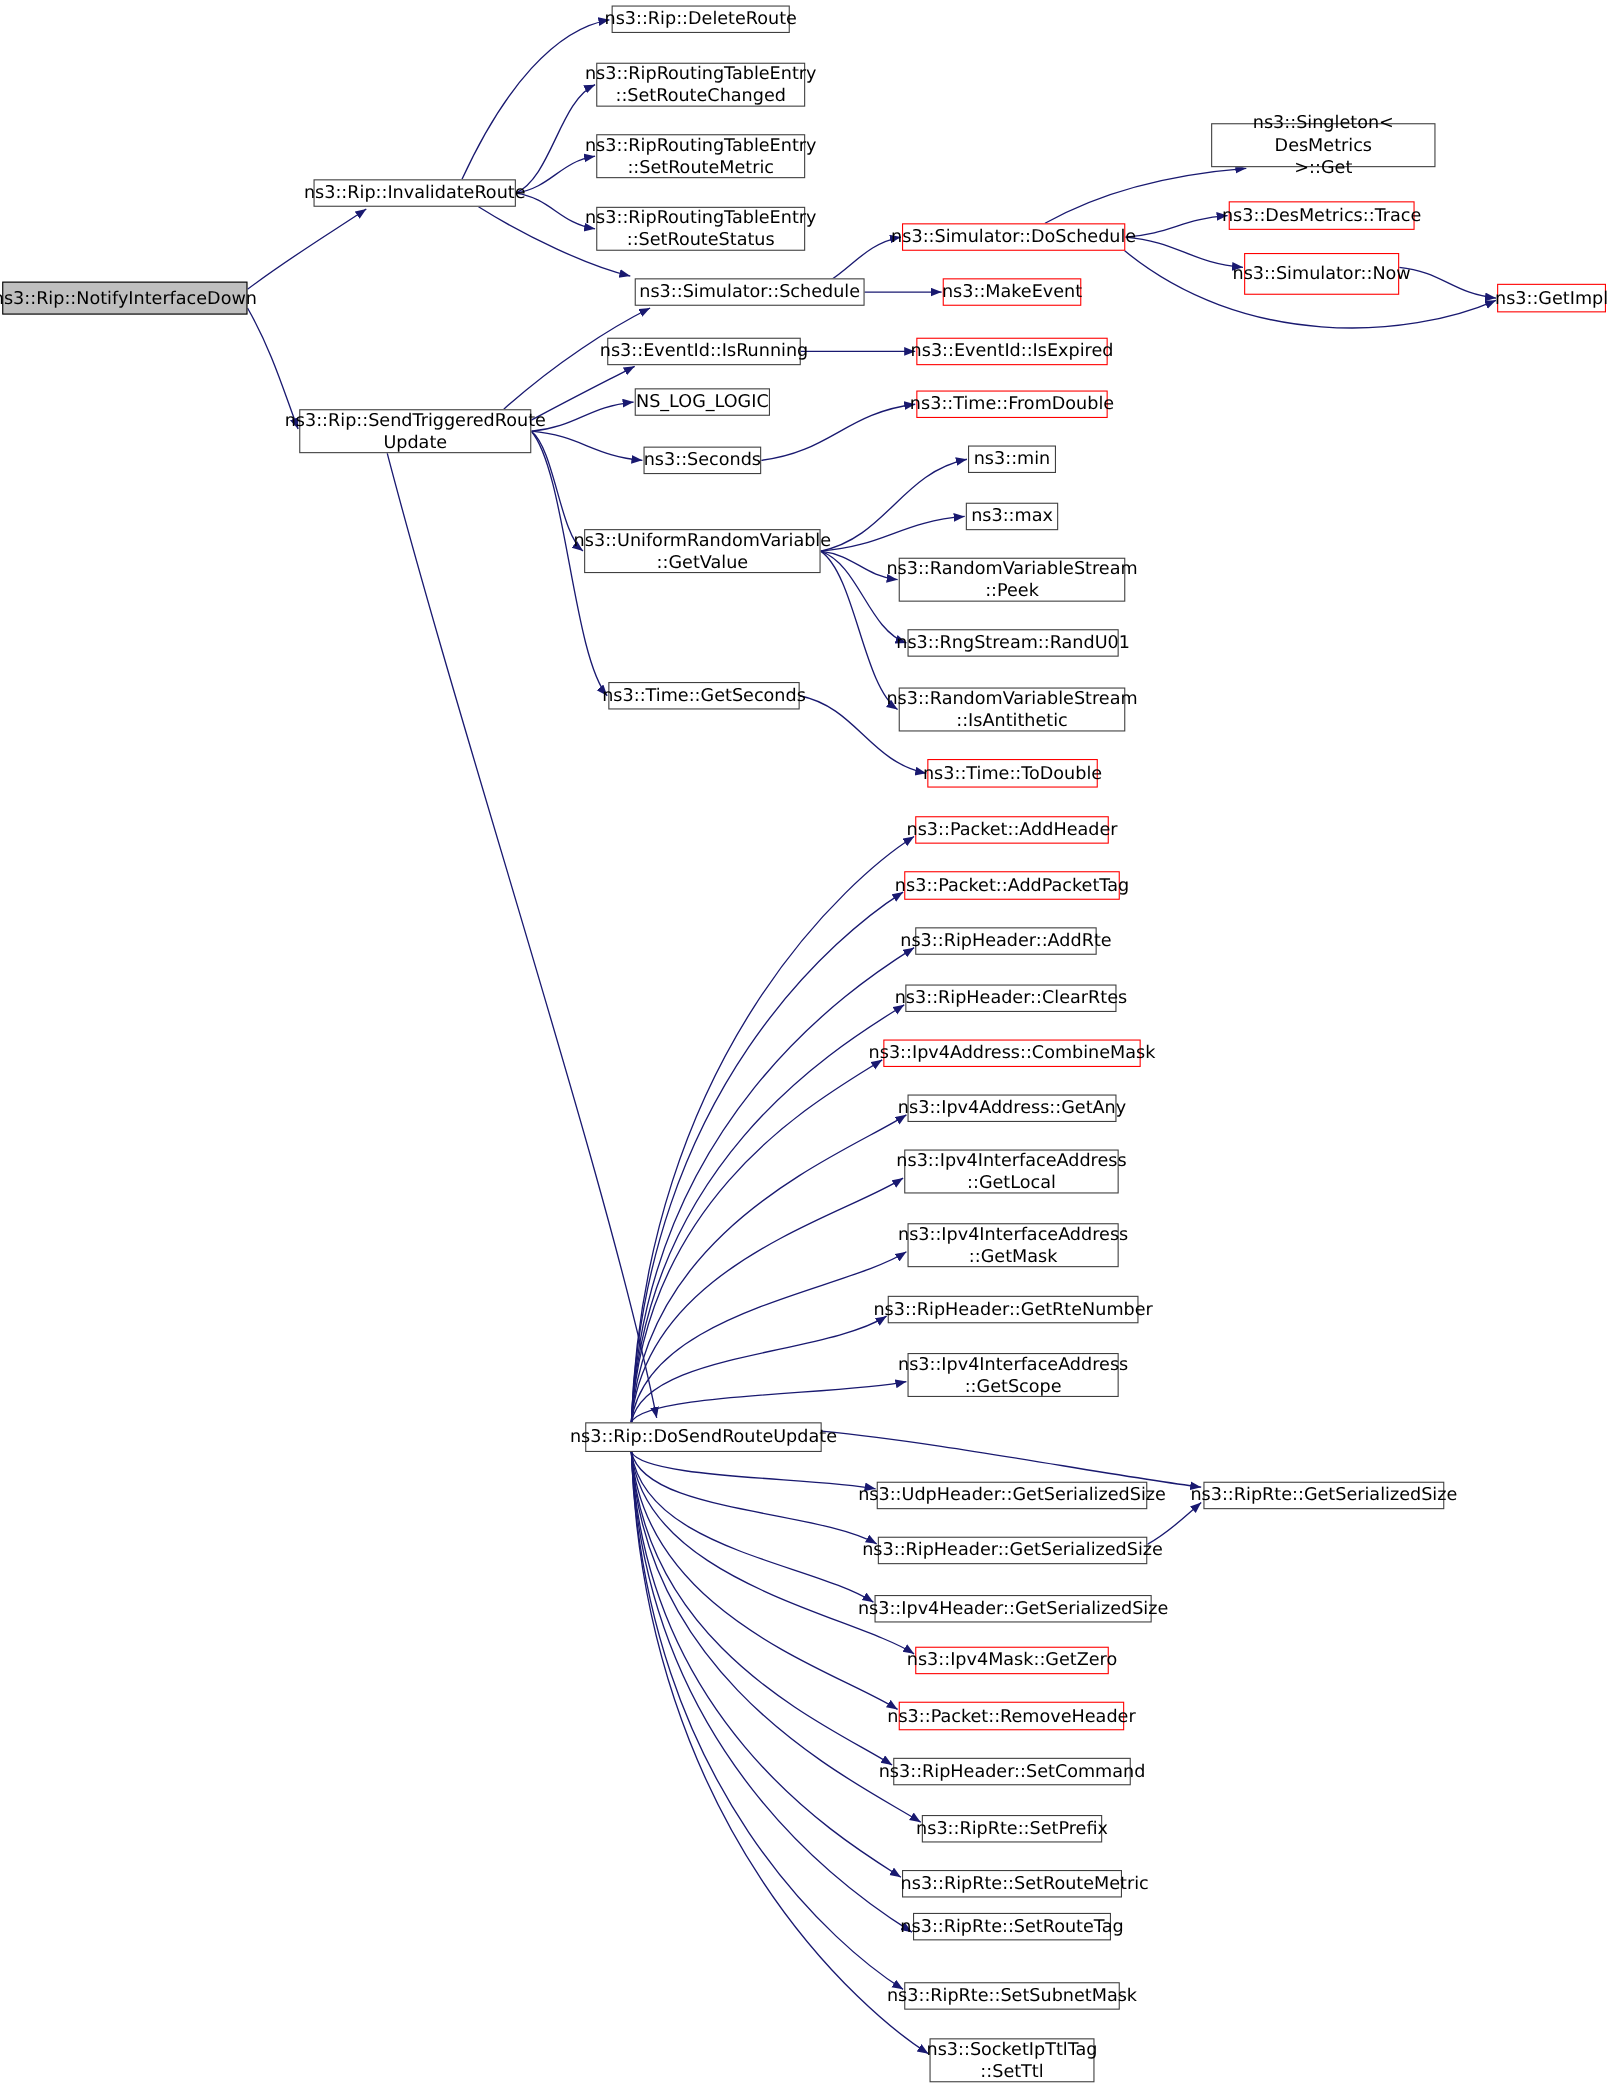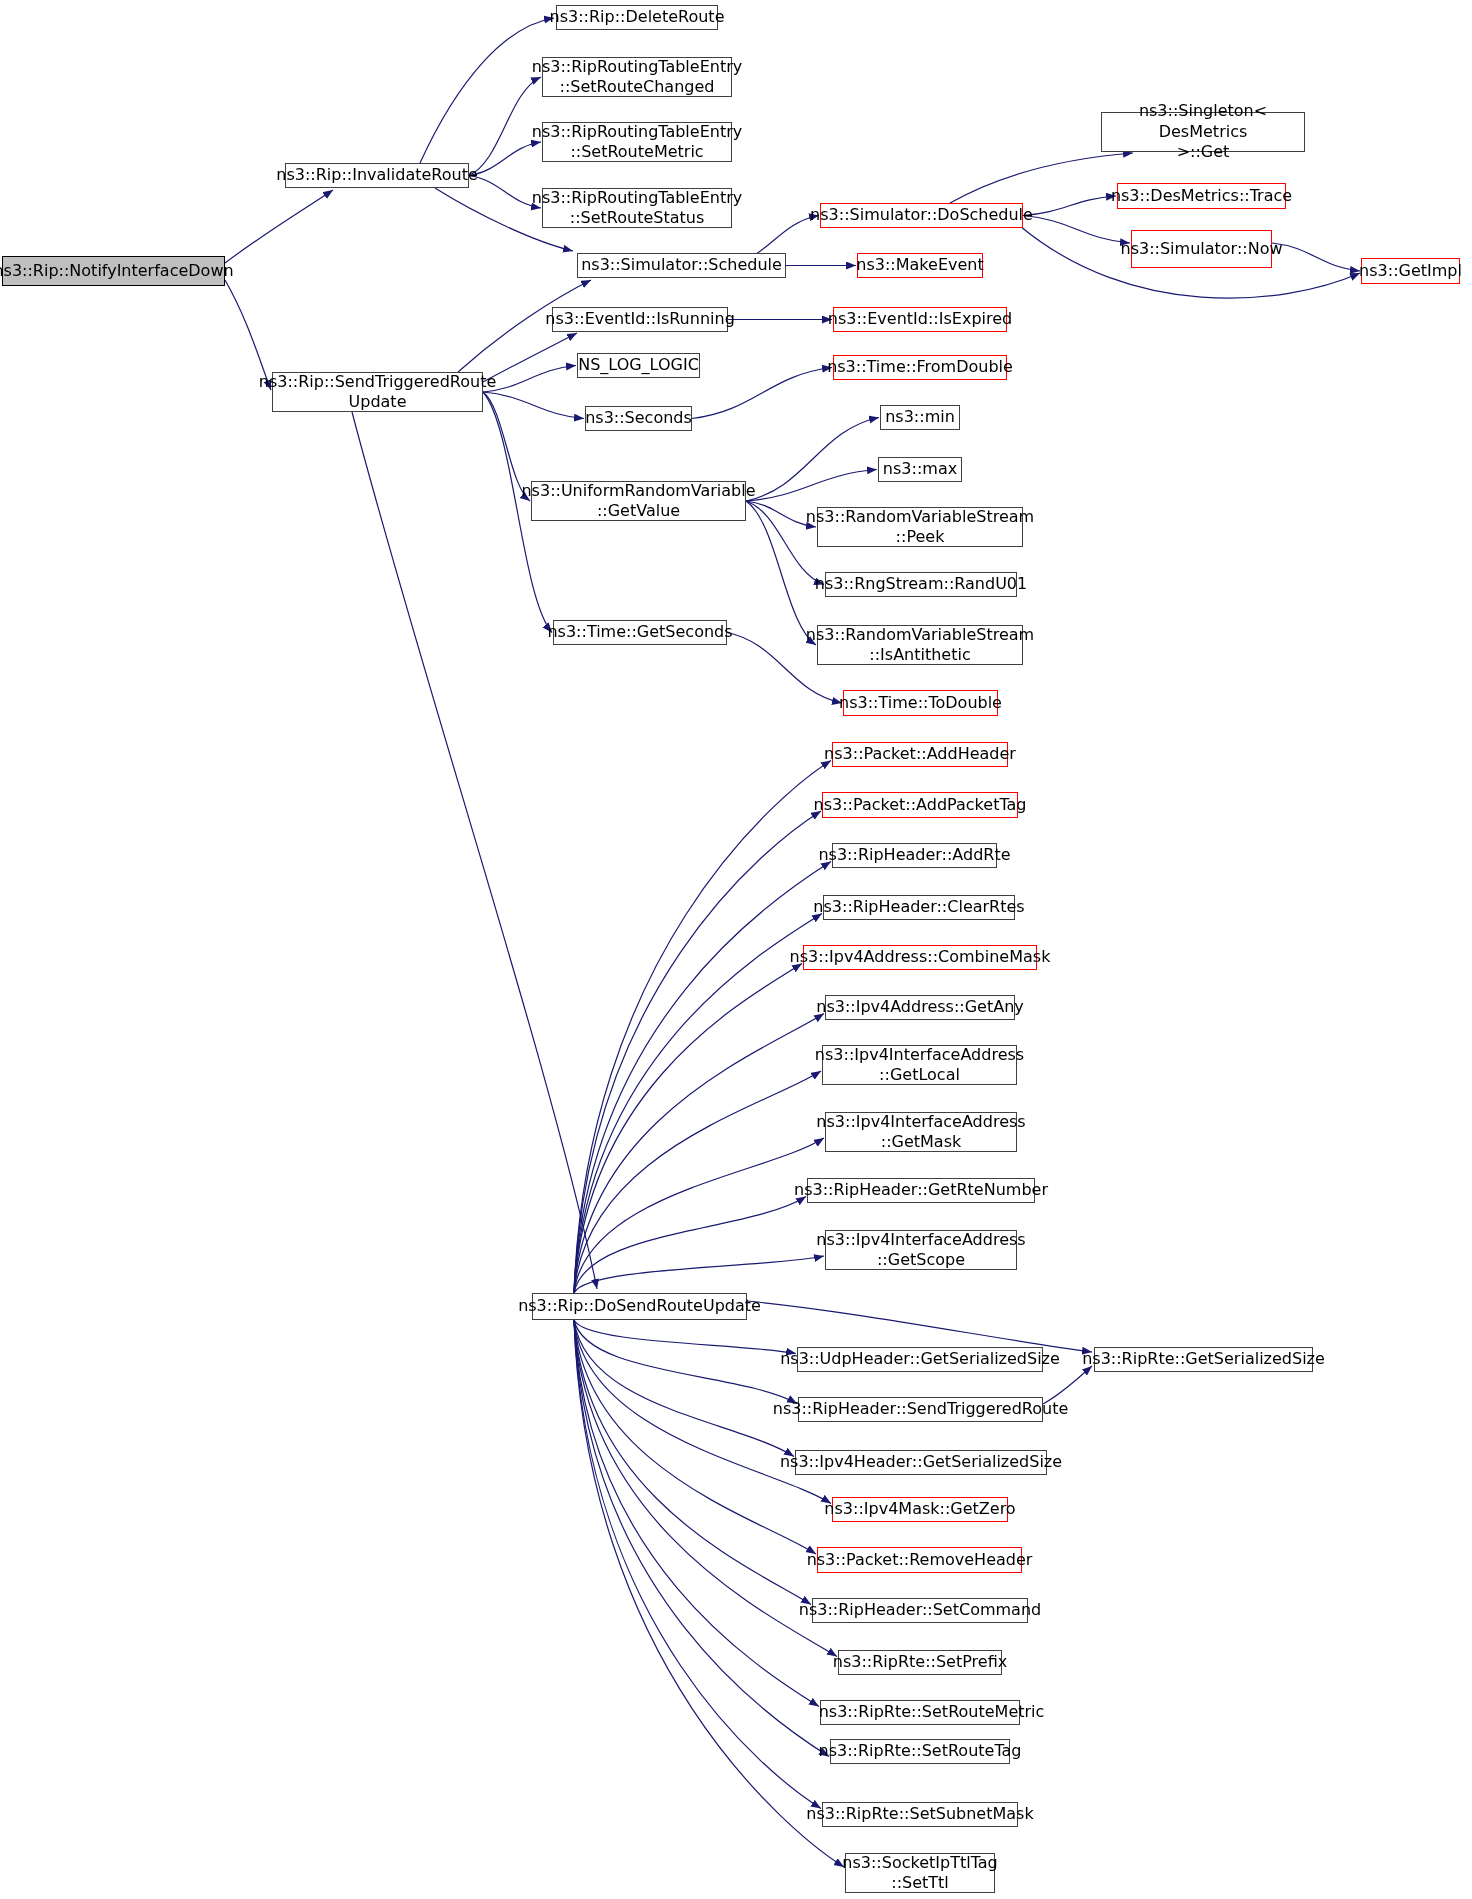--- a/index.html
+++ b/index.html
@@ -134,21 +134,21 @@
       <div class="node" style="left: 825px; top: 995px; width: 190px; height: 25px; text-align: right;">ns3::Ipv4Address::GetAny</div>
       <div class="node" style="left: 822px; top: 1045px; width: 195px; height: 40px;">ns3::Ipv4InterfaceAddress
 ::GetLocal</div>
       <div class="node" style="left: 825px; top: 1112px; width: 192px; height: 40px;">ns3::Ipv4InterfaceAddress
 ::GetMask</div>
       <div class="node" style="left: 807px; top: 1178px; width: 228px; height: 25px;">ns3::RipHeader::GetRteNumber</div>
       <div class="node" style="left: 825px; top: 1230px; width: 192px; height: 40px;">ns3::Ipv4InterfaceAddress
 ::GetScope</div>
       <div class="node" style="left: 532px; top: 1293px; width: 215px; height: 27px;">ns3::Rip::DoSendRouteUpdate</div>
       <div class="node" style="left: 797px; top: 1347px; width: 246px; height: 25px;">ns3::UdpHeader::GetSerializedSize</div>
-      <div class="node" style="left: 798px; top: 1397px; width: 245px; height: 25px;">ns3::RipHeader::SendTriggeredRoute</div>
+      <div class="node" style="left: 798px; top: 1397px; width: 245px; height: 25px;">ns3::RipHeader::GetSerializedSize</div>
       <div class="node" style="left: 795px; top: 1450px; width: 252px; height: 25px;">ns3::Ipv4Header::GetSerializedSize</div>
       <div class="node" style="left: 1094px; top: 1347px; width: 219px; height: 25px;">ns3::RipRte::GetSerializedSize</div>
       <div class="node red" style="left: 832px; top: 1497px; width: 176px; height: 25px;">ns3::Ipv4Mask::GetZero</div>
       <div class="node red" style="left: 817px; top: 1547px; width: 205px; height: 26px;">ns3::Packet::RemoveHeader</div>
       <div class="node" style="left: 812px; top: 1598px; width: 216px; height: 25px;">ns3::RipHeader::SetCommand</div>
       <div class="node" style="left: 838px; top: 1650px; width: 164px; height: 25px;">ns3::RipRte::SetPrefix</div>
       <div class="node" style="left: 820px; top: 1700px; width: 200px; height: 25px; padding-left: 27px;">ns3::RipRte::SetRouteMetric</div>
       <div class="node" style="left: 830px; top: 1714px; width: 180px; height: 25px; margin-top: 25px;">ns3::RipRte::SetRouteTag</div>
       <div class="node" style="left: 822px; top: 1802px; width: 196px; height: 25px;">ns3::RipRte::SetSubnetMask</div>
       <div class="node" style="left: 845px; top: 1853px; width: 150px; height: 40px;">ns3::SocketIpTtlTag

